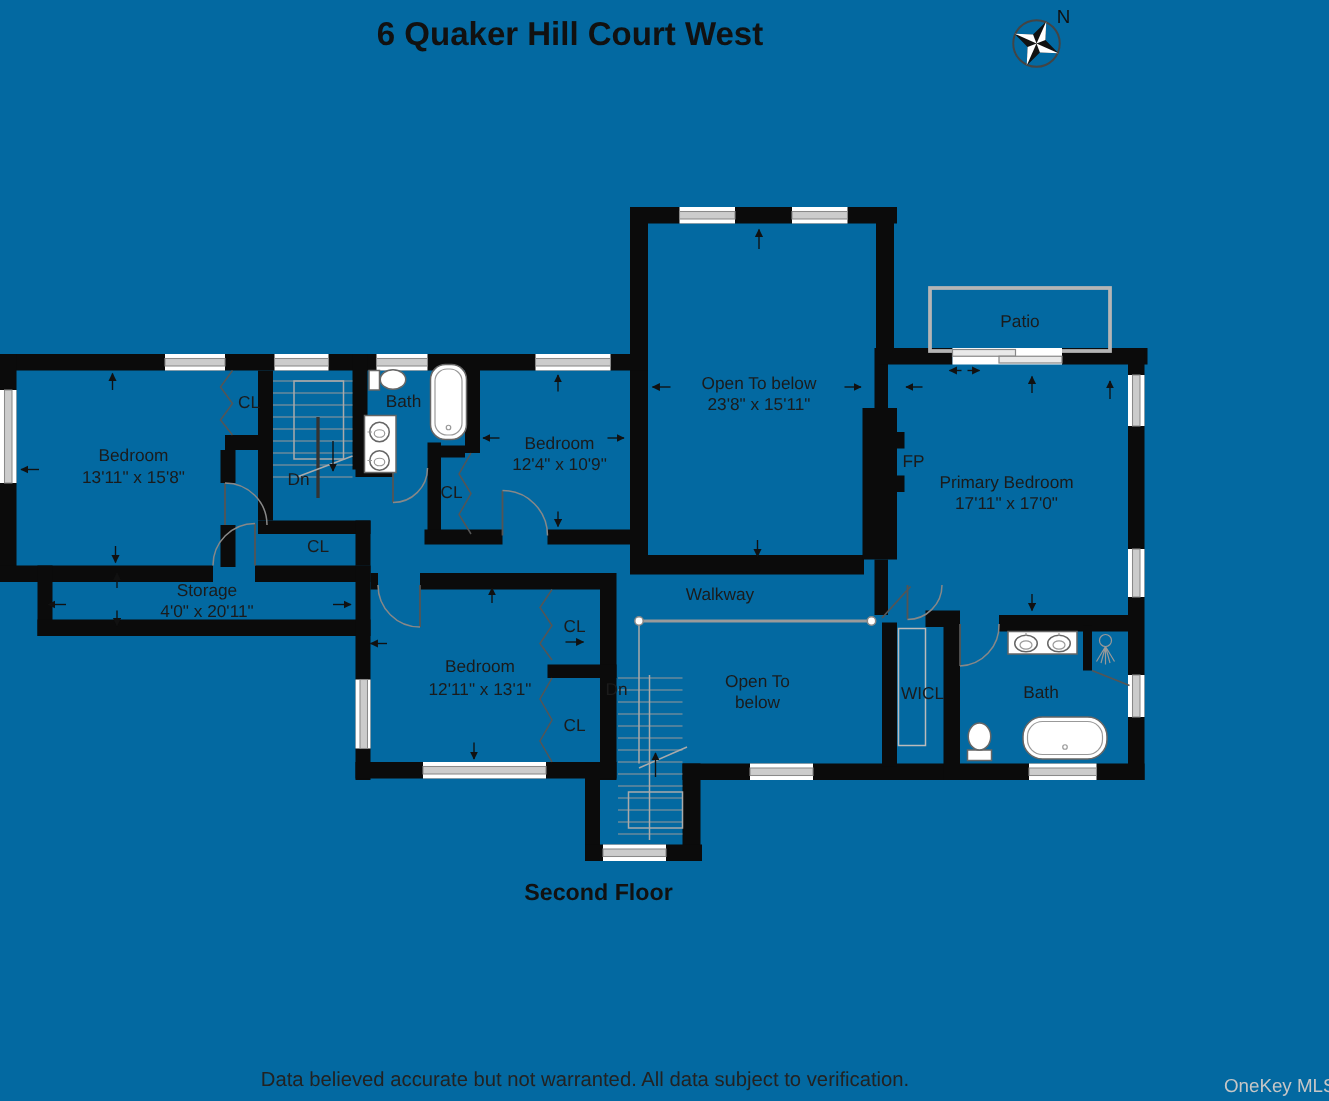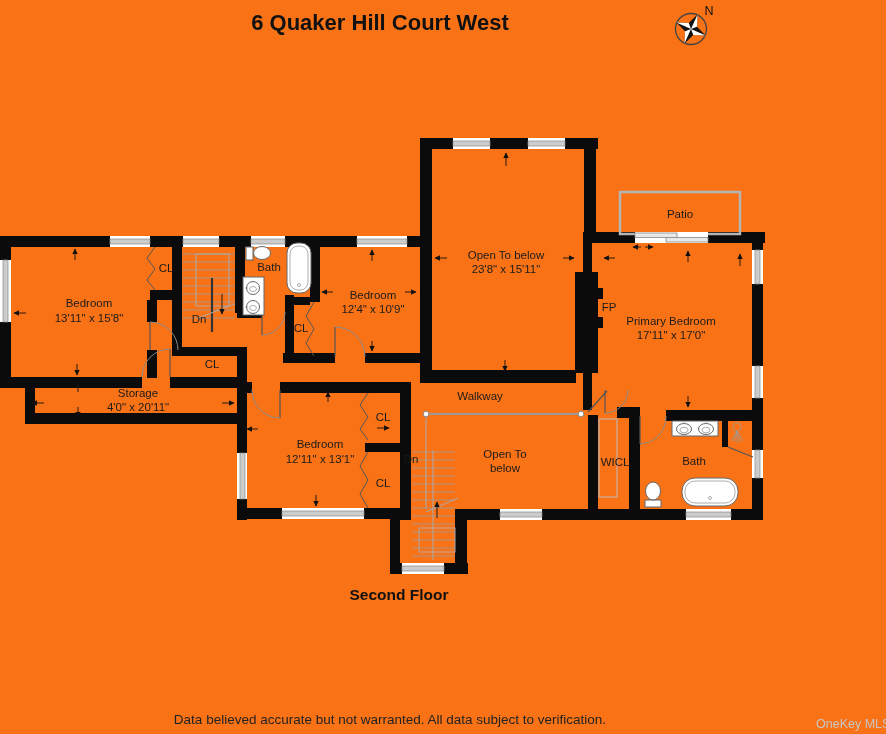--- a/index.html
+++ b/index.html
@@ -1,20 +1,20 @@
 <!DOCTYPE html>
 <html style="--wall: #0b0b0b; --window-fill: #cccccc; --railing: #9a9a9a; --patio-outline: #b5b5b5; --watermark-text: #c6c6c6; --label-text: #1b1b1b;"><head>
 <meta charset="utf-8">
 <style>
   :root{
     --wall:#0b0b0b; --window-fill:#cccccc; --railing:#9a9a9a;
     --patio-outline:#b5b5b5; --watermark-text:#c6c6c6; --label-text:#1b1b1b;
   }
   html,body{margin:0;padding:0;background:#fff;}
-  .page{width:886px;height:734px;position:relative;background:#f97316;overflow:hidden;}
+  .page{width:886px;height:734px;position:relative;background:#0369a1;overflow:hidden;}
   svg{display:block;}
   .w{fill:var(--wall);}
   .win-bg{fill:#fff;}
   .win{fill:var(--window-fill);stroke:#8a8a8a;stroke-width:.7;}
   .door{fill:none;stroke:#888;stroke-width:1;}
   .leaf{fill:none;stroke:#555;stroke-width:1.2;}
   .zig{fill:none;stroke:#555;stroke-width:1;}
   .tread{fill:none;stroke:#9a9a9a;stroke-width:.8;}
   .thin{fill:none;stroke:#aaa;stroke-width:1;}
   .rail{fill:none;stroke:var(--railing);stroke-width:2;}

